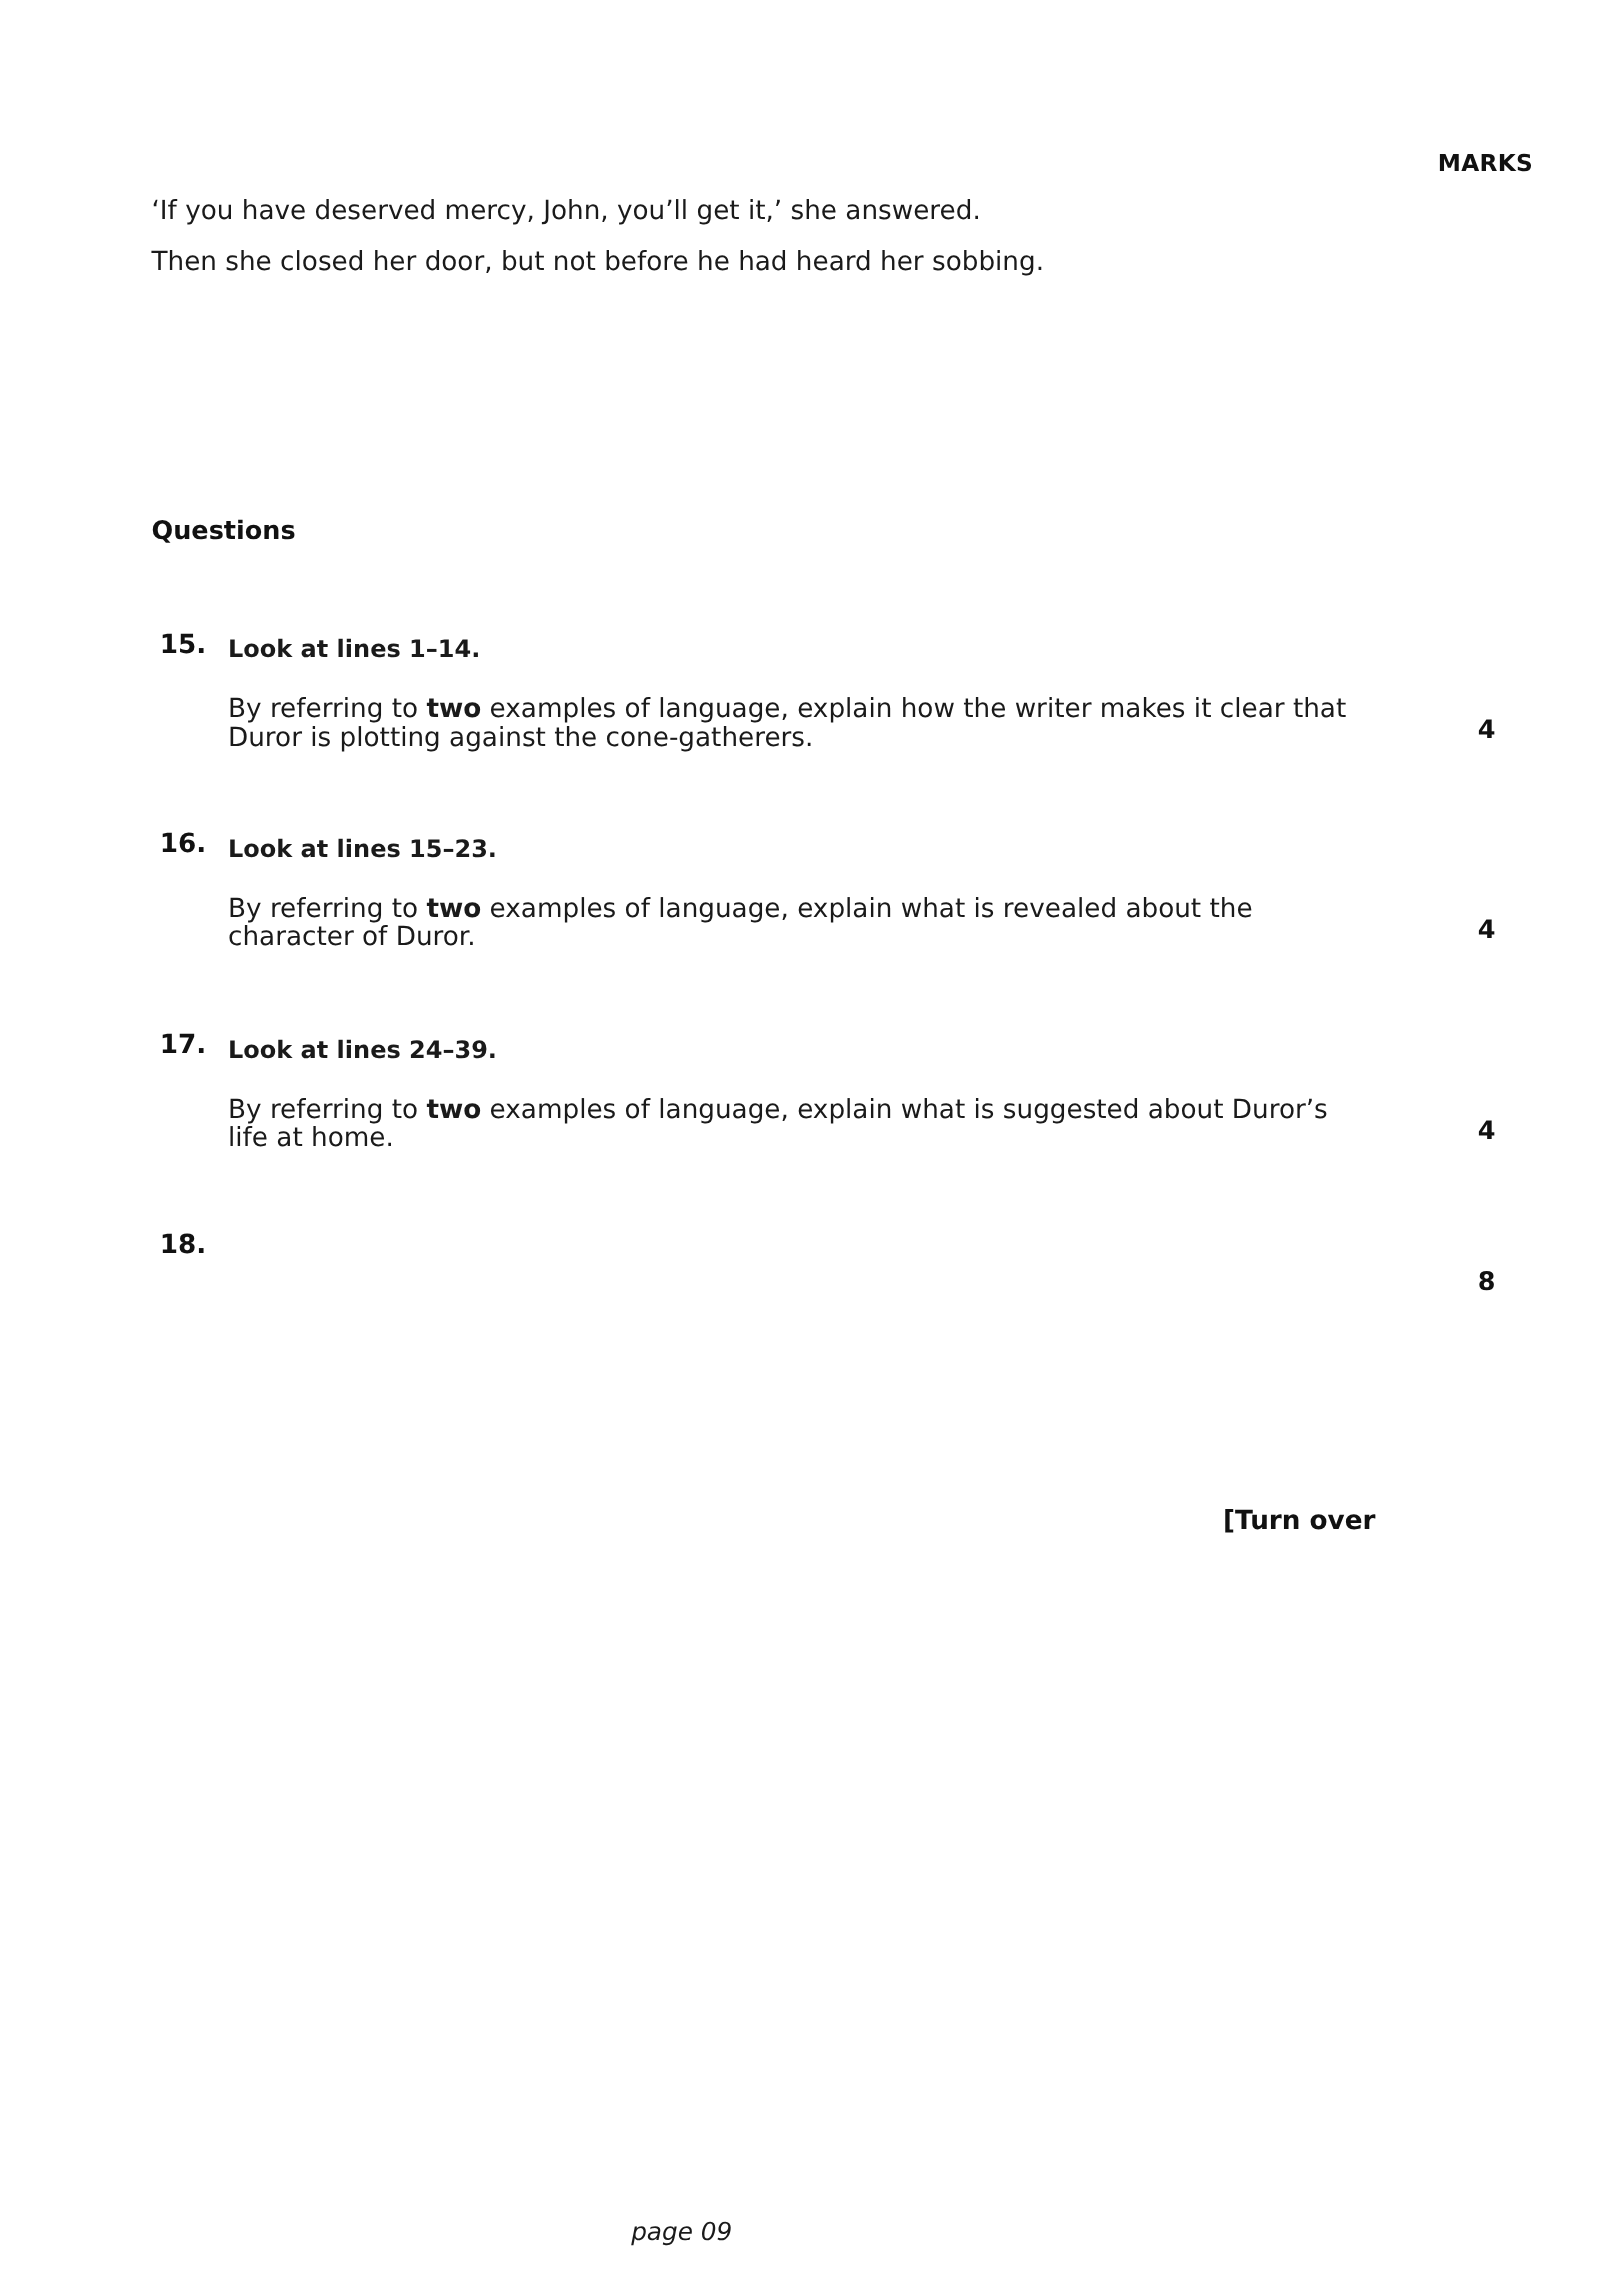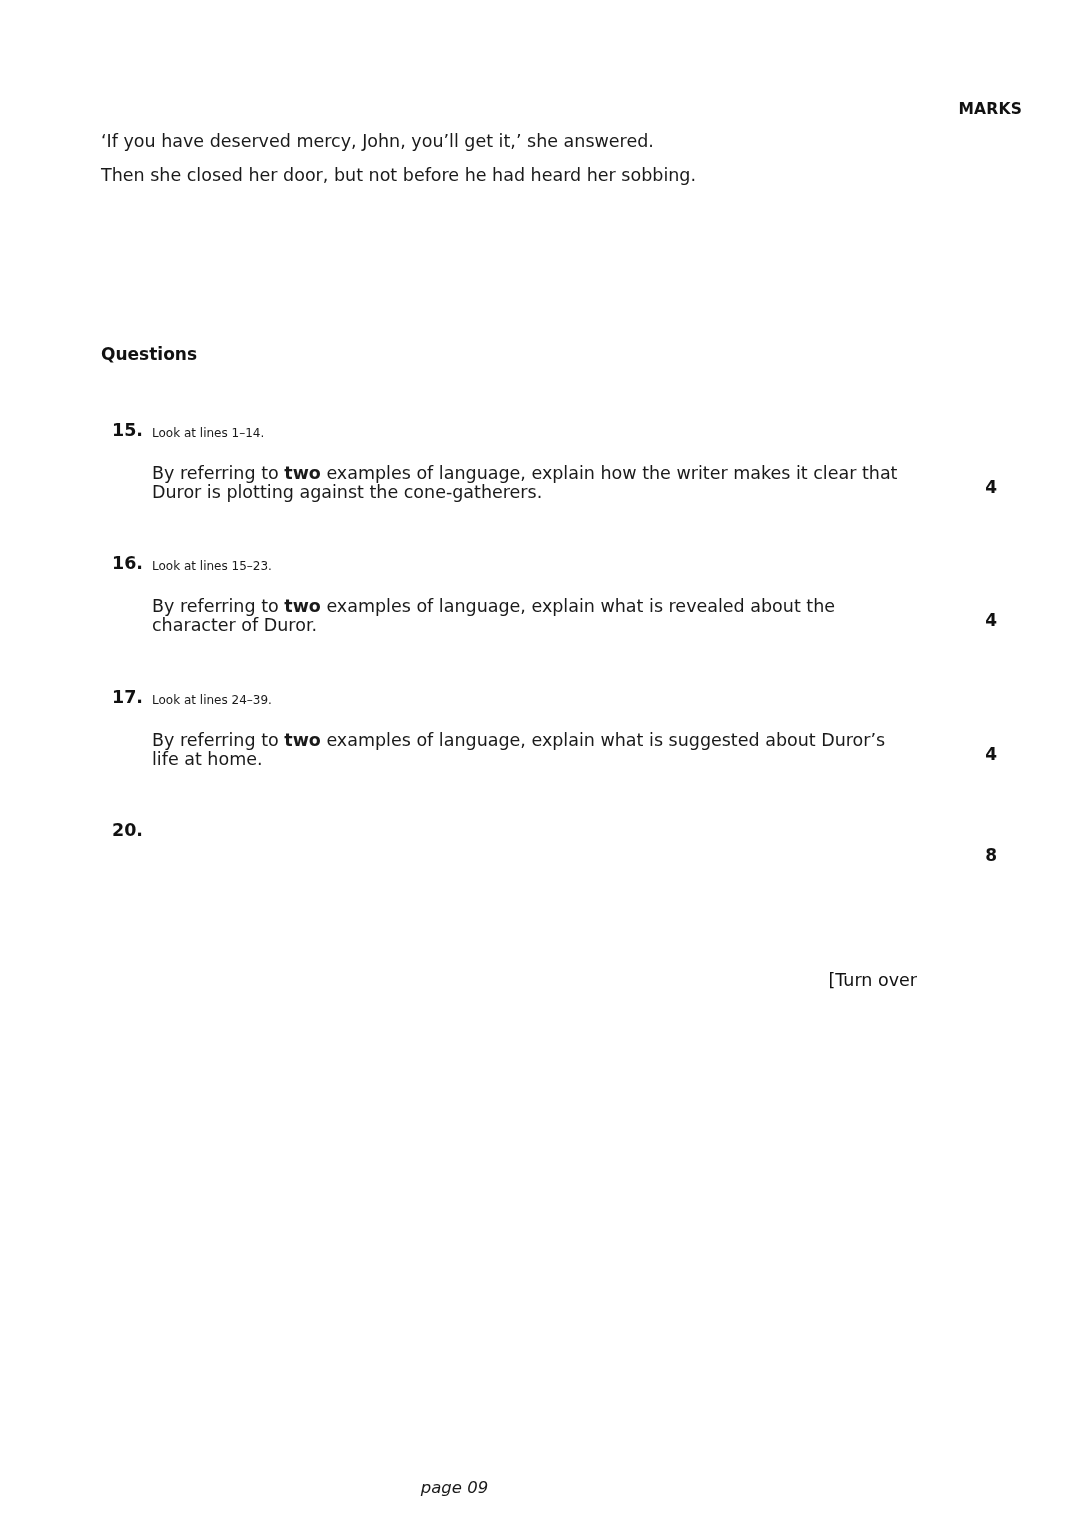--- a/index.html
+++ b/index.html
@@ -63,54 +63,55 @@
   }
   .qitem {
     position: relative;
     width: 920px;
   }
   .qnum {
     position: absolute;
     left: 0;
     top: 0;
     width: 42px;
-    text-align: right;
+    text-align: center;
     font-size: 17.5px;
     font-weight: bold;
     color: #111;
   }
   .qbody {
     margin-left: 51px;
     width: 760px;
   }
   .qlead {
-    font-size: 12px;
+    font-size: 16px;
     line-height: 26px;
     margin: 0 0 18px 0;
+    font-weight: bold;
   }
   .qtext {
     font-size: 17.5px;
     line-height: 19px;
     margin: 0;
   }
   .qtext b { font-weight: bold; }
   .qmark {
     position: absolute;
     right: 24px;
     font-size: 17px;
     font-weight: bold;
     color: #111;
   }
 
   .turn-over {
     position: absolute;
     right: 163px;
-    top: 970px;
+    top: 1004px;
     font-size: 17.5px;
-    font-weight: normal;
+    font-weight: bold;
     color: #111;
   }
 
   .page-footer {
     position: absolute;
     left: 0;
     top: 1478px;
     width: 909px;
     text-align: center;
     font-size: 16.5px;
@@ -155,21 +156,21 @@
     <div class="qitem" style="height:133px;">
       <div class="qnum">17.</div>
       <div class="qbody">
         <p class="qlead">Look at lines 24–39.</p>
         <p class="qtext"><span>By referring to </span><b>two</b><span> examples of language, explain what is suggested about Duror’s life at home.</span></p>
       </div>
       <div class="qmark" style="top:57px;">4</div>
     </div>
 
     <div class="qitem" style="height:80px;">
-      <div class="qnum">20.</div>
+      <div class="qnum">18.</div>
       <div class="qmark" style="top:25px;">8</div>
     </div>
 
   </div>
 
   <div class="turn-over">[Turn over</div>
 
   <div class="page-footer">page 09</div>
 
 </div>

